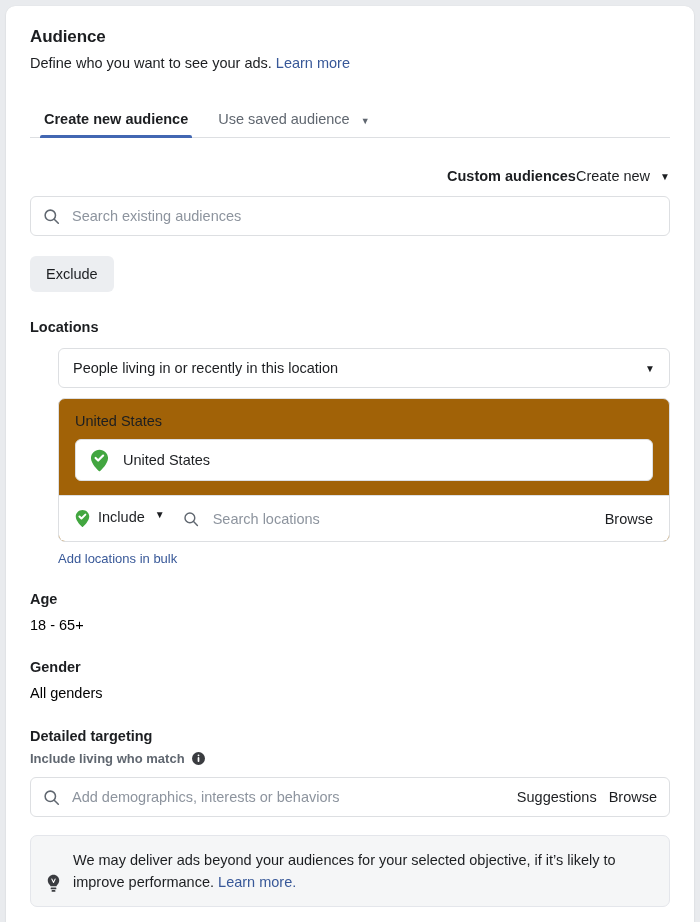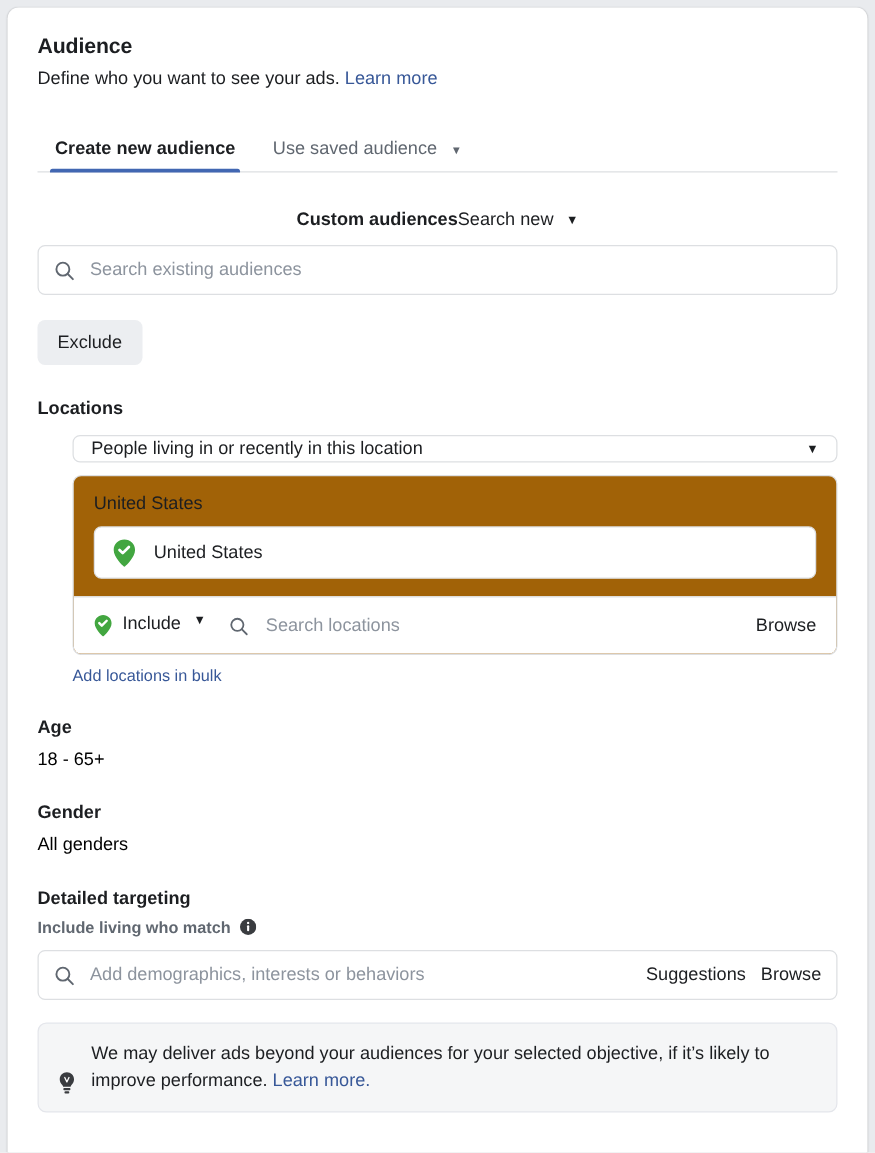--- a/index.html
+++ b/index.html
@@ -91,21 +91,21 @@
   .sec-value {
     font-size: 14.5px;
     color: #000000;
     margin-top: 6px;
     line-height: 20px;
   }
 
   .row-between {
     display: flex;
     align-items: center;
-    justify-content: center;
+    justify-content: flex-end;
   }
 
   .create-new {
     font-size: 14.5px;
     color: #1c1e21;
     cursor: pointer;
     display: flex;
     align-items: center;
     gap: 10px;
   }
@@ -146,21 +146,21 @@
     color: #1c1e21;
     cursor: pointer;
   }
 
   
   .loc-wrap { margin-left: 28px; }
   .select-box {
     display: flex;
     align-items: center;
     justify-content: space-between;
-    height: 22px;
+    height: 40px;
     border: 1px solid #dddfe2;
     border-radius: 6px;
     padding: 0 14px;
     font-size: 14.5px;
     color: #1c1e21;
     background: #fff;
     cursor: pointer;
   }
   .select-box .caret { font-size: 10px; color: #1c1e21; }
 
@@ -283,21 +283,21 @@
     <div class="tab">
       <span>Use saved audience</span>
       <span class="caret">▼</span>
     </div>
   </div>
 
   <div style="margin-top:28px;">
     <div class="row-between">
       <div class="sec-label">Custom audiences</div>
       <div class="create-new">
-        <span>Search new</span>
+        <span>Create new</span>
         <span class="caret">▼</span>
       </div>
     </div>
 
     <div class="input-box" style="margin-top:10px;">
       <span>
         <svg class="ic" width="17" height="17" viewBox="0 0 20 20" fill="none" stroke="#606770" stroke-width="1.8">
           <circle cx="8.6" cy="8.6" r="6.1"></circle>
               <line x1="13.2" y1="13.2" x2="18" y2="18" stroke-linecap="round"></line>
         </svg>

